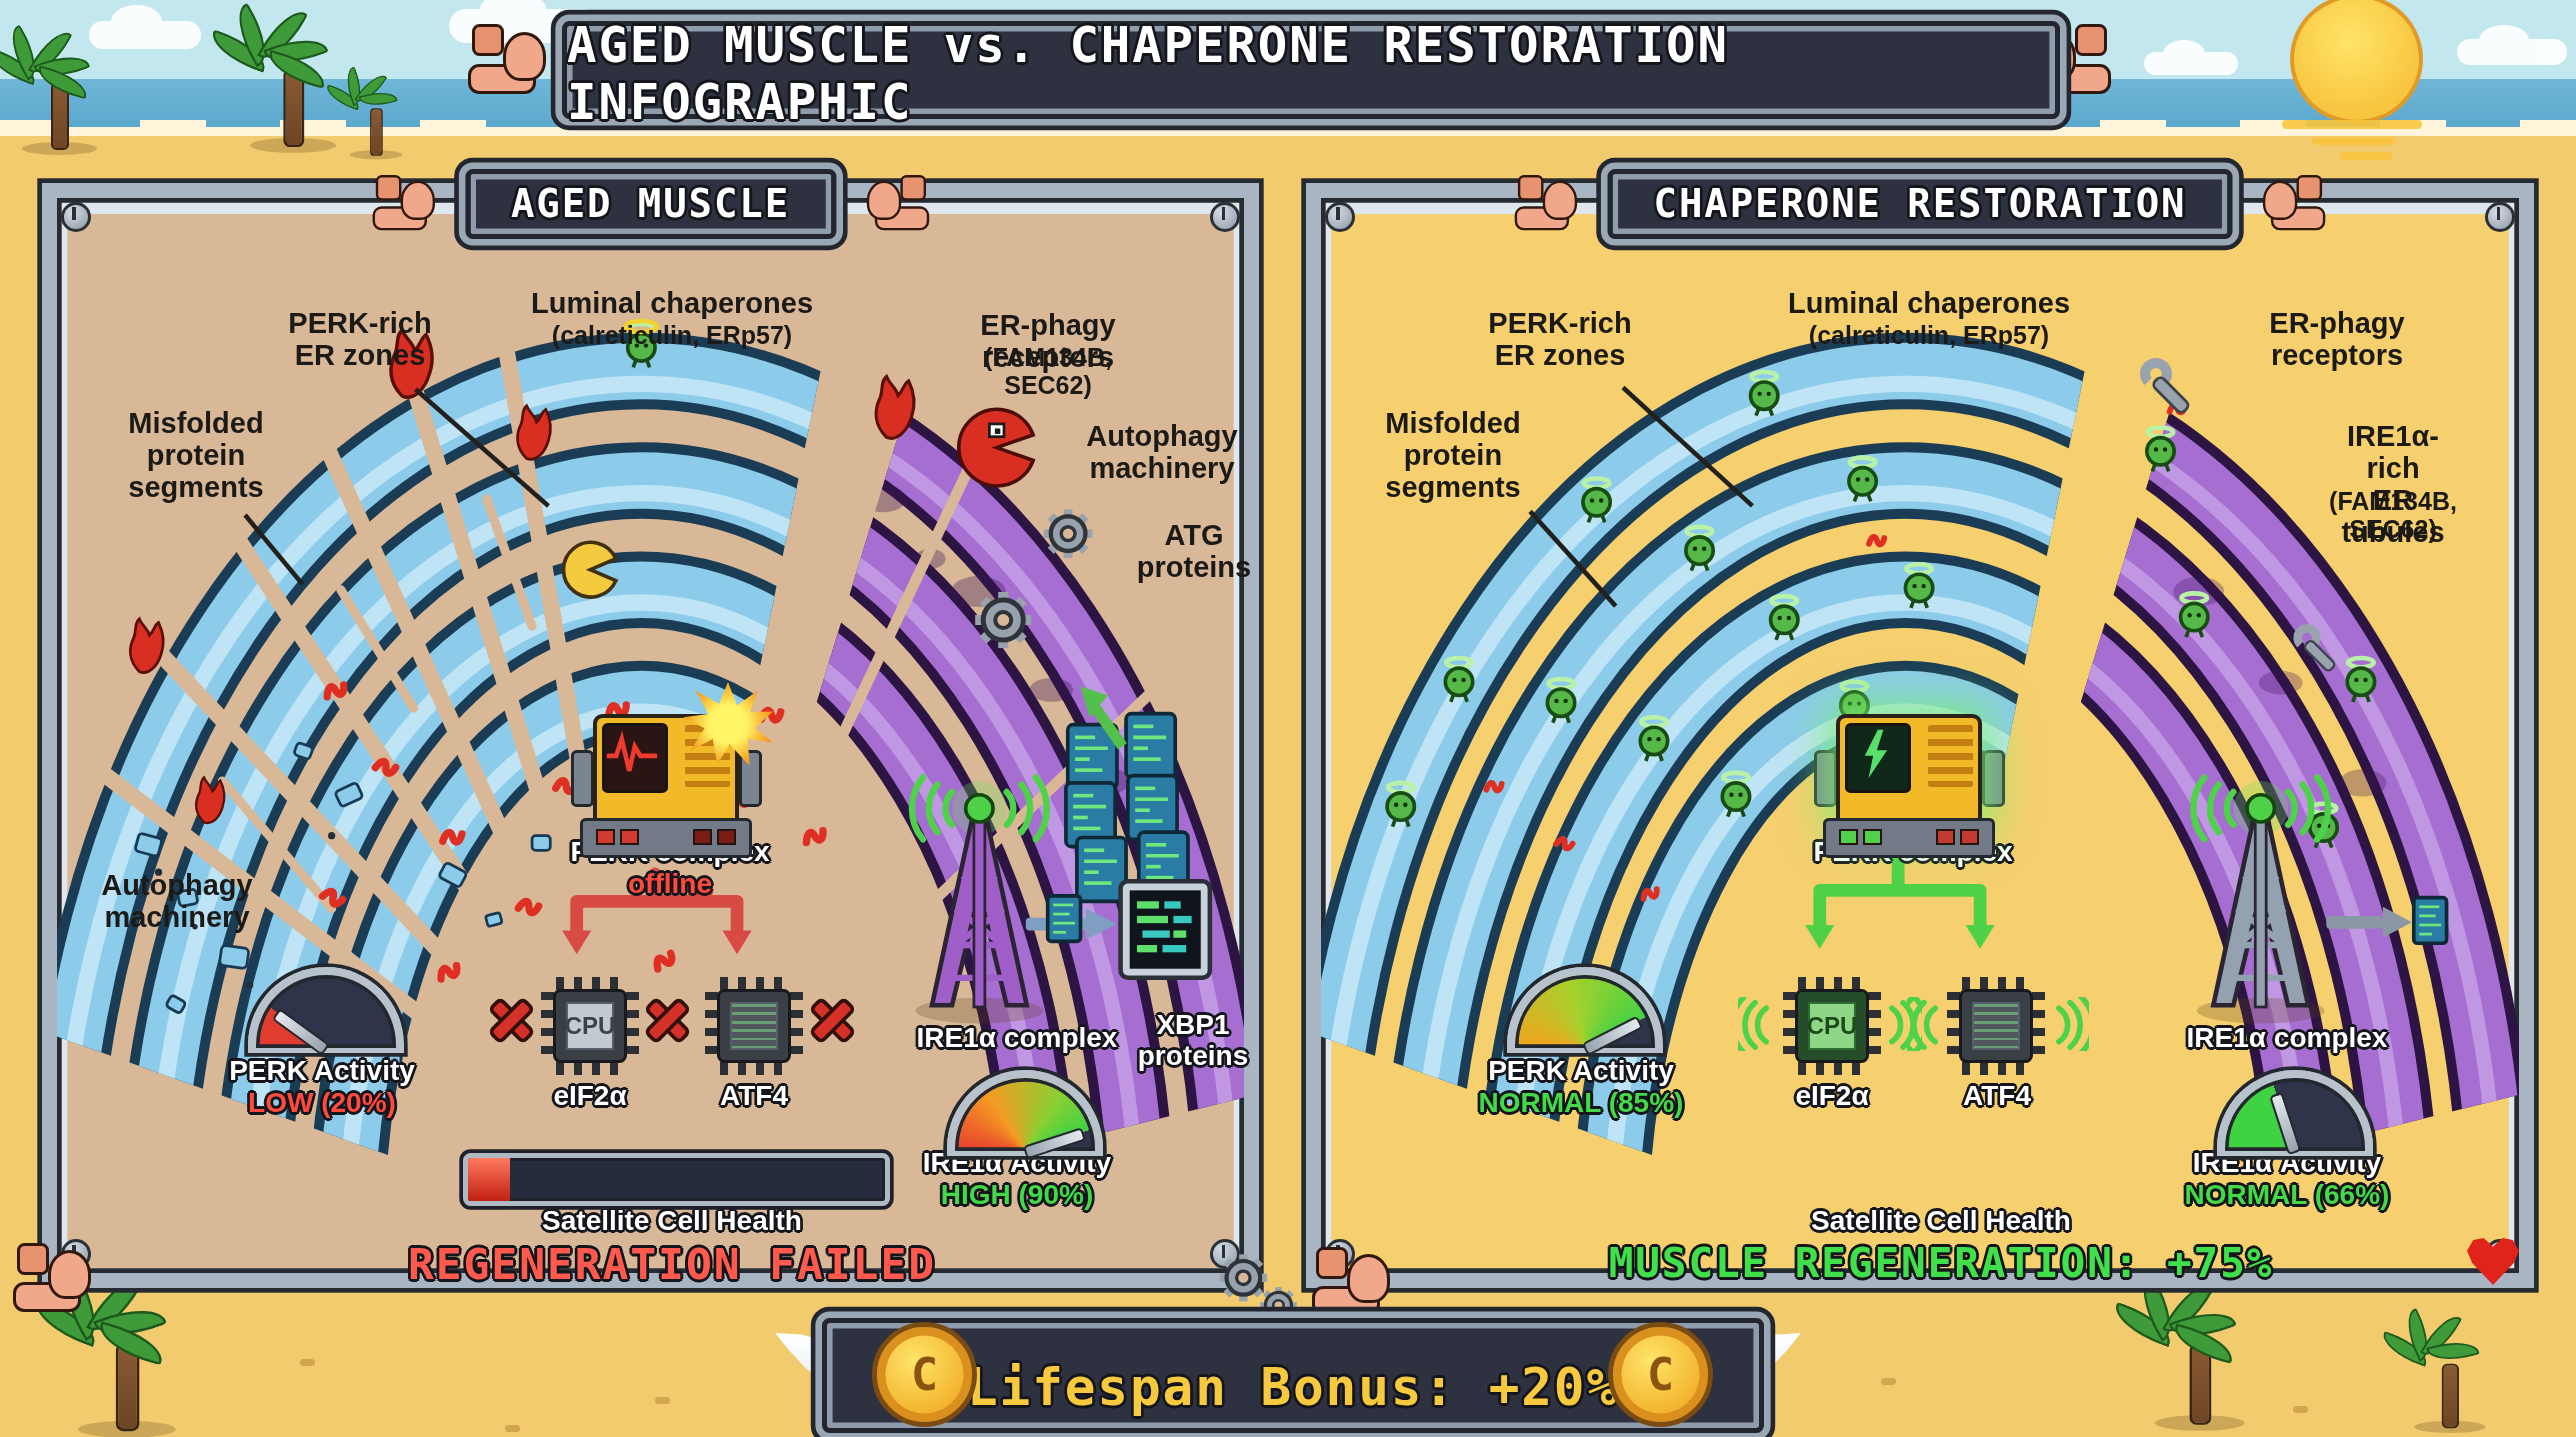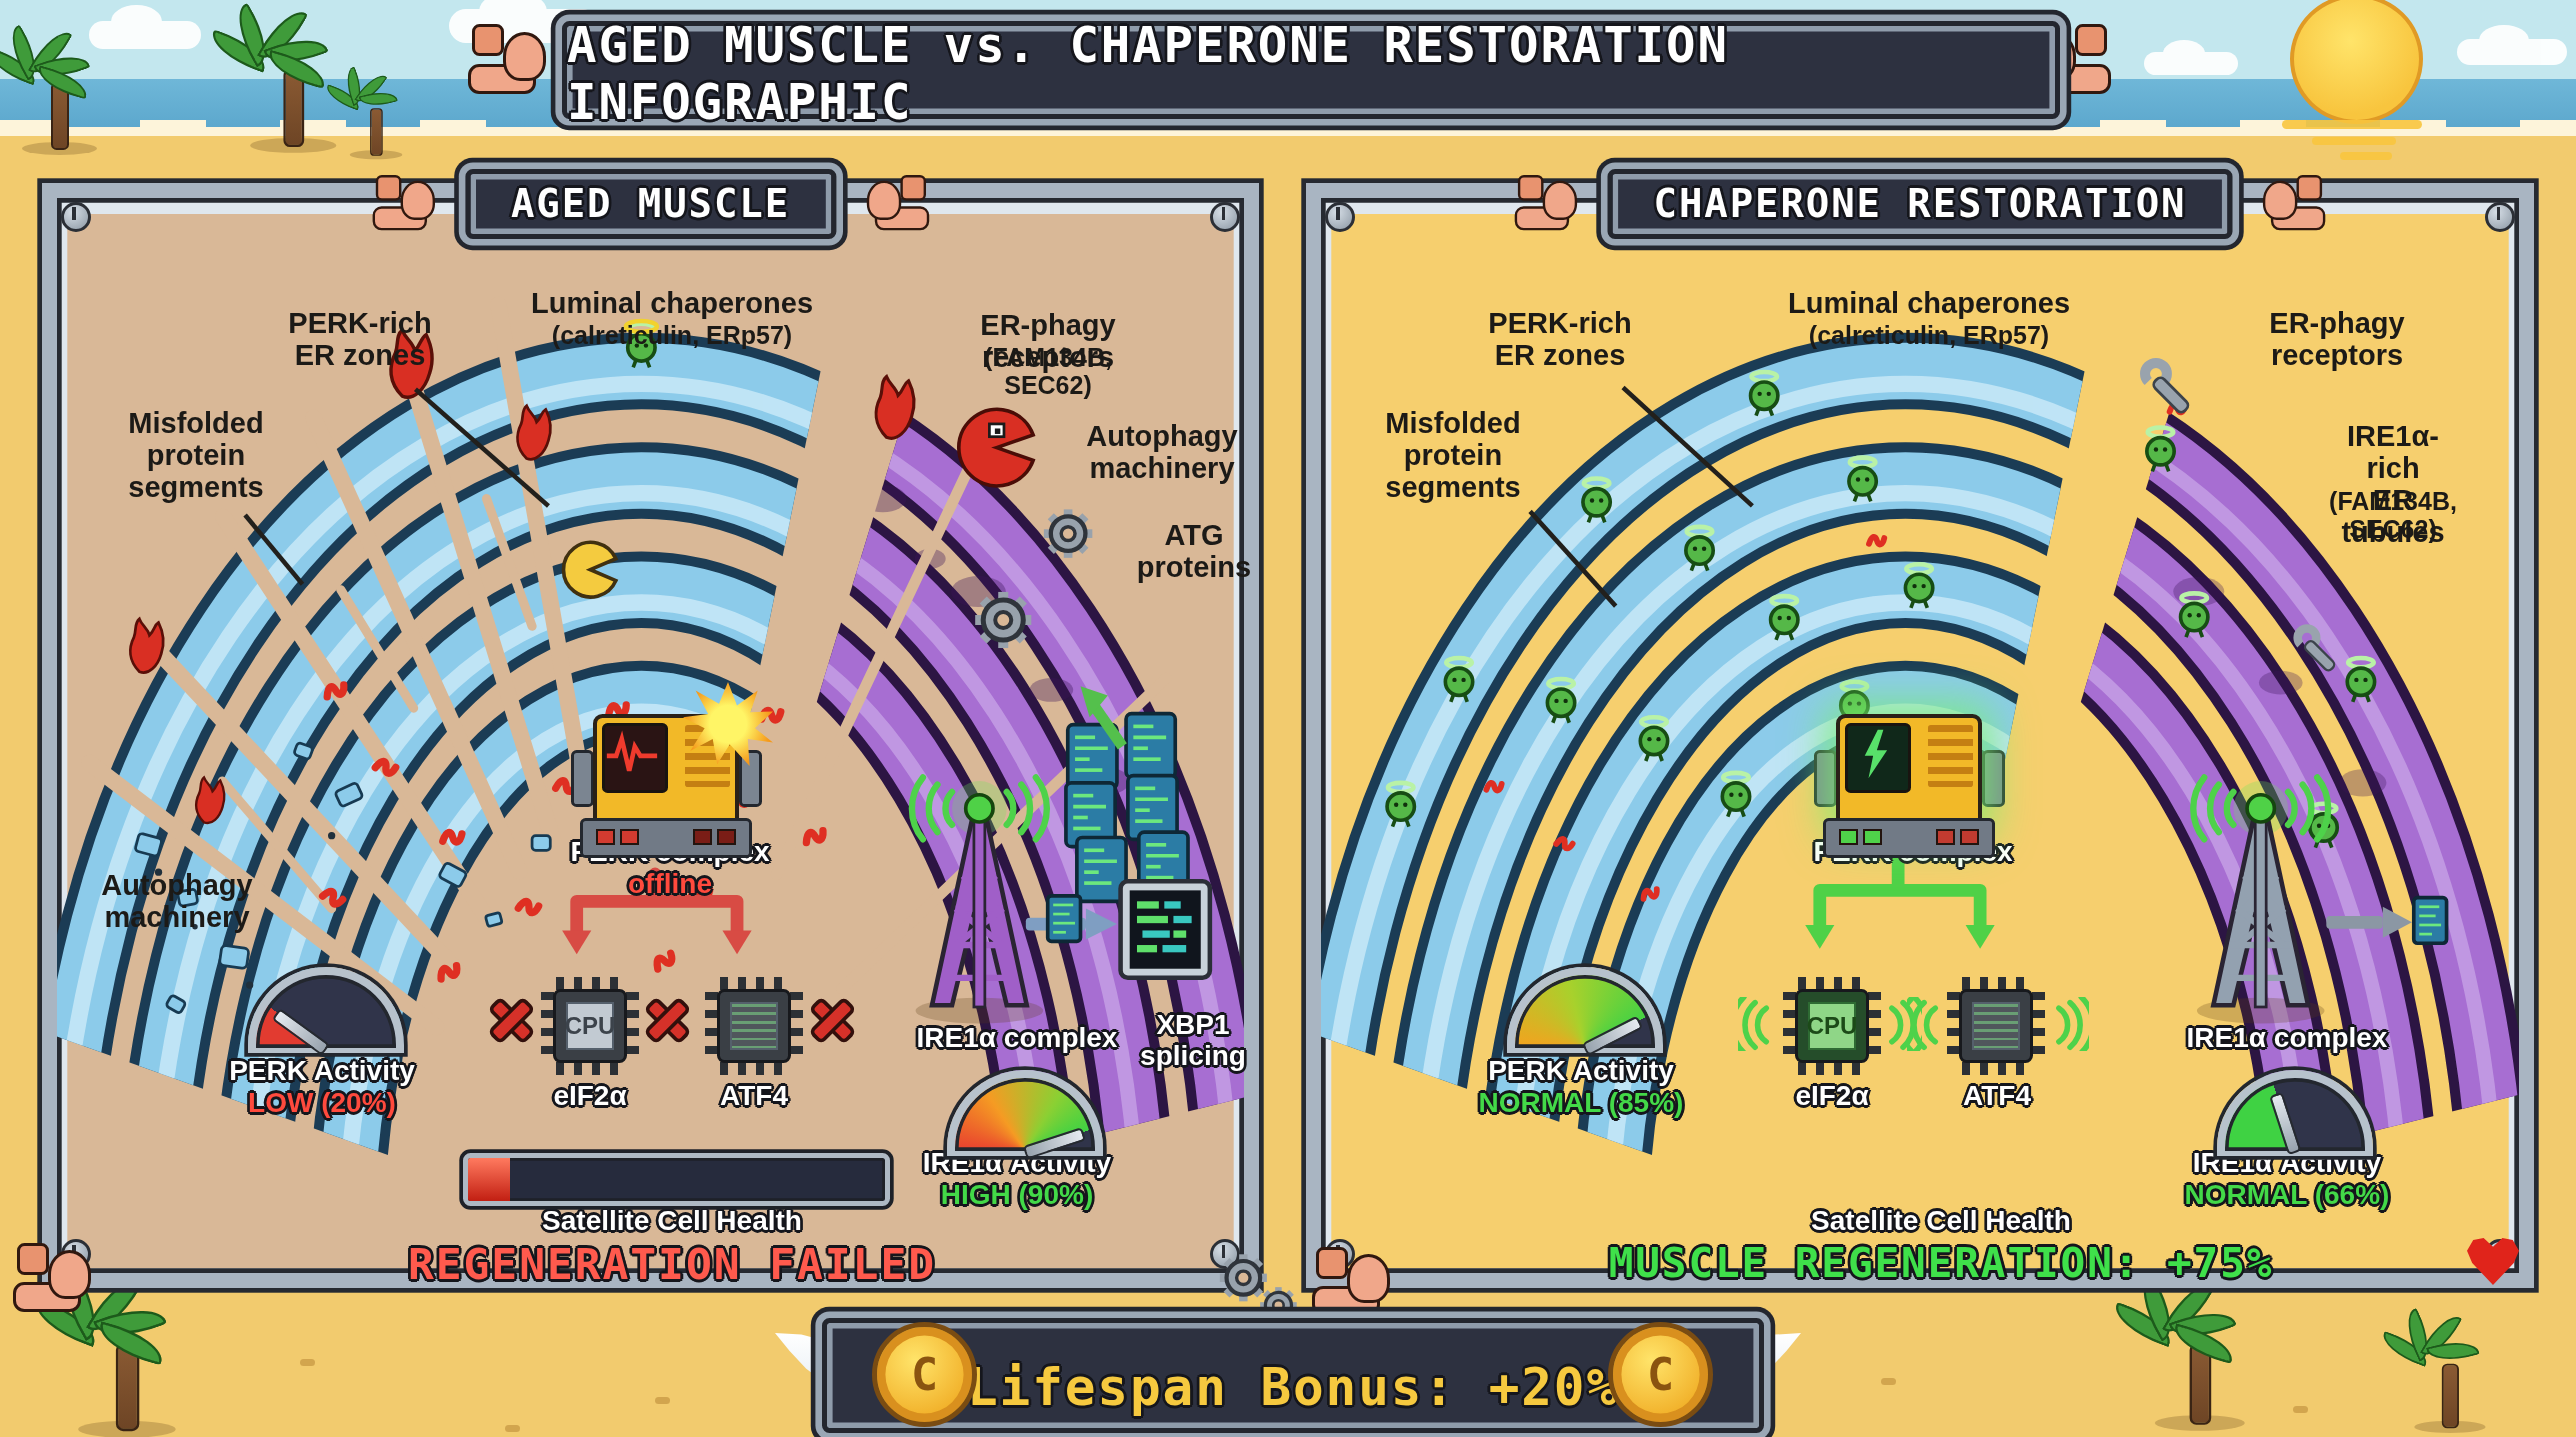--- a/index.html
+++ b/index.html
@@ -564,21 +564,21 @@
   <span class="clabel white ol-k" style="left:697px;top:882px">ATF4</span>
 
   <div class="gauge" style="left: 191px; top: 769px; background: conic-gradient(from 270deg at 50% 100%, rgb(226, 59, 48) 0deg, rgb(226, 59, 48) 36deg, rgb(48, 52, 74) 36deg, rgb(48, 52, 74) 180deg, transparent 180deg, transparent 360deg);">
     <div class="needle" style="transform: translateX(-50%) rotate(-54deg);"></div>
   </div>
   <span class="clabel white ol-k" style="left:265px;top:857px">PERK Activity</span>
   <span class="clabel red ol-k" style="left:265px;top:889px">LOW (20%)</span>
 
   <span class="clabel white ol-k" style="left:960px;top:824px">IRE1α complex</span>
   <span class="clabel white ol-k" style="left:1136px;top:811px">XBP1
-splicing</span>
+proteins</span>
 
   <div class="gauge" style="left: 890px; top: 872px; background: conic-gradient(from 270deg at 50% 100%, rgb(232, 64, 47) 0deg, rgb(245, 155, 35) 56.7deg, rgb(139, 208, 51) 121.5deg, rgb(63, 210, 67) 162deg, rgb(48, 52, 74) 162deg, rgb(48, 52, 74) 180deg, transparent 180deg, transparent 360deg);">
     <div class="needle" style="transform: translateX(-50%) rotate(72deg);"></div>
   </div>
   <span class="clabel white ol-k" style="left:960px;top:949px">IRE1α Activity</span>
   <span class="clabel green ol-k" style="left:960px;top:981px">HIGH (90%)</span>
 
   <div class="hbar" style="left:406px;top:955px">
     <div class="hfill red" style="width: 10%;"></div>
     <div class="htext crit">CRITICAL (10%)</div>

